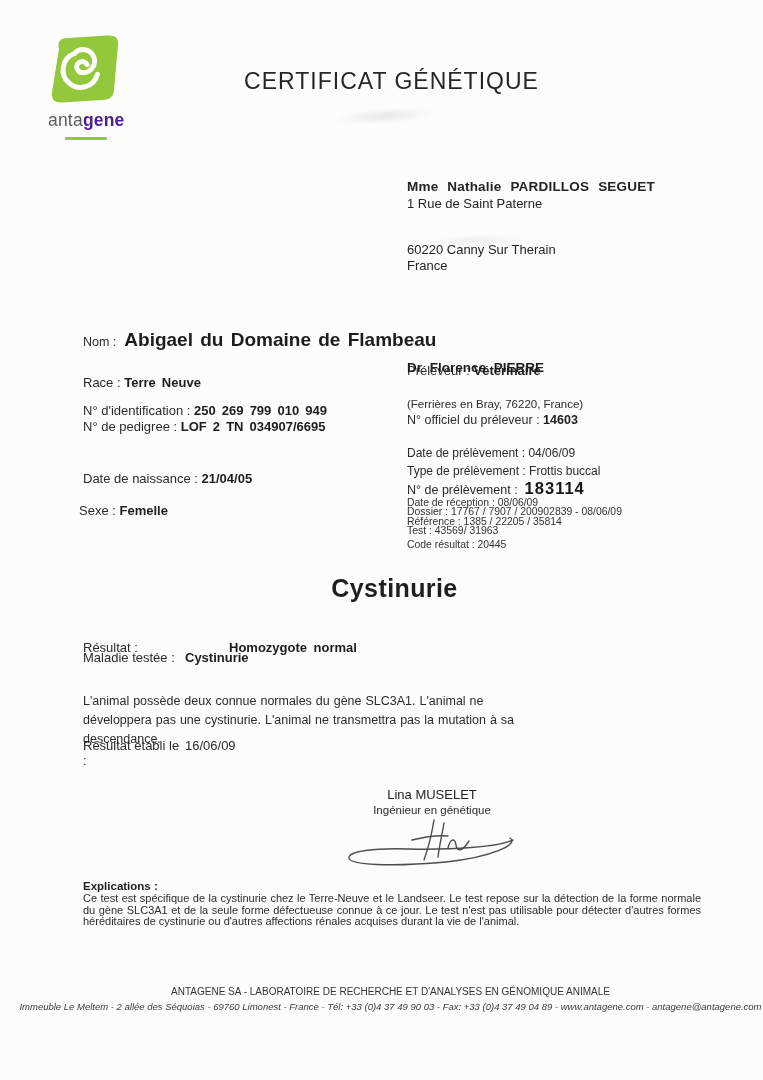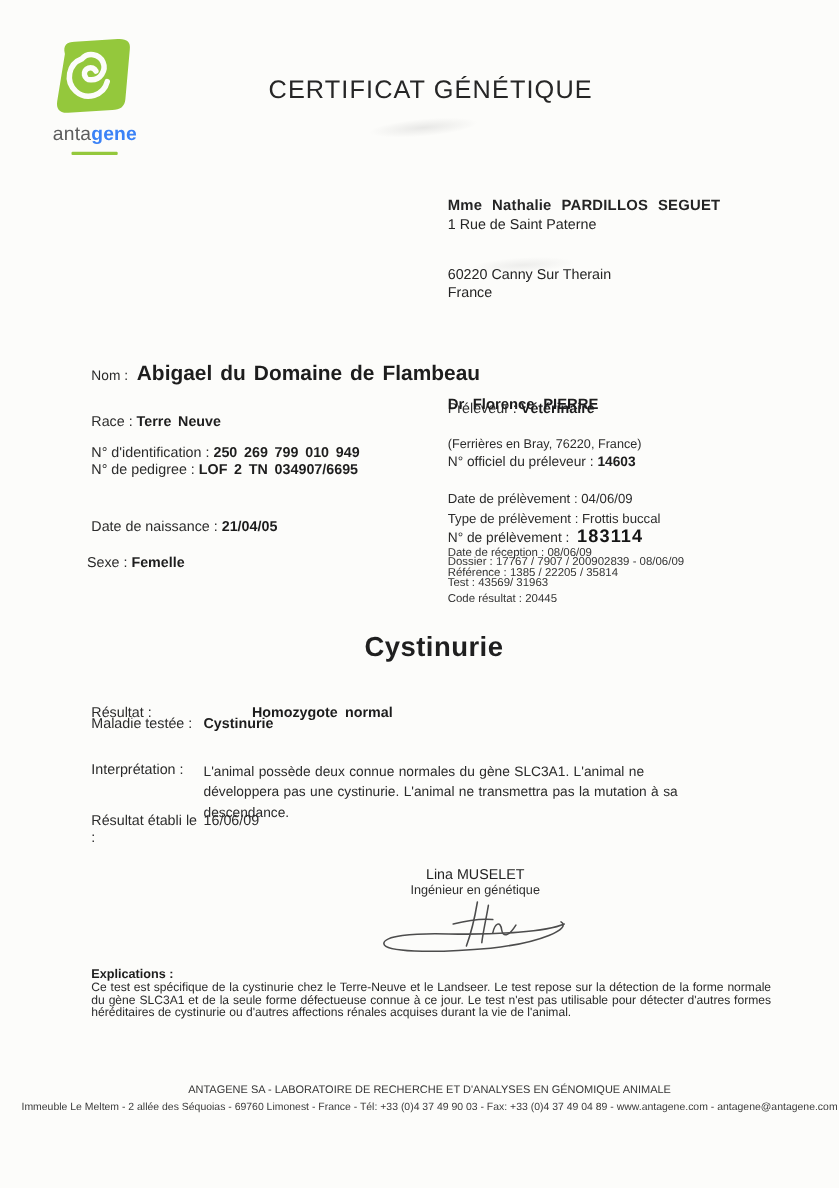--- a/index.html
+++ b/index.html
@@ -11,21 +11,21 @@
     font-family:"Liberation Sans","DejaVu Sans",sans-serif;
     color:#2b2b2b;
     overflow:hidden;
   }
   .abs{position:absolute;}
 
   
   .logo{left:47px;top:35px;width:100px;}
   .brand{margin-top:3px;font-size:17.5px;letter-spacing:.2px;margin-left:1px;white-space:nowrap;}
   .brand .anta{color:#5c5c5c;font-weight:400;}
-  .brand .gene{color:#3b82f6;font-weight:700;}
+  .brand .gene{color:#4c1d95;font-weight:700;}
   .brand-underline{width:42px;height:3px;background:#94c83c;margin:6px 0 0 18px;border-radius:1px;}
 
   
   .doc-title{left:0;top:68px;width:100%;text-align:center;text-indent:20px;
     font-size:23px;font-weight:400;letter-spacing:1px;color:#262626;white-space:nowrap;}
   .test-title{left:0;top:574px;width:100%;text-align:center;text-indent:26px;
     font-size:25px;font-weight:700;letter-spacing:.4px;color:#1f1f1f;}
 
   
   .smudge1{left:335px;top:108px;width:100px;height:16px;
@@ -91,21 +91,21 @@
   .sig-role{font-size:11.5px;margin-top:2px;color:#2e2e2e;}
   .sig-mark{margin-top:1px;margin-left:-6px;}
 
   
   .explications{left:83px;top:880px;width:618px;}
   .exp-head{font-size:11.5px;font-weight:700;color:#1d1d1d;}
   .exp-body{font-size:11px;line-height:11.6px;text-align:justify;color:#2c2c2c;margin-top:1px;}
 
   
   .foot1{left:0;top:986px;width:100%;text-align:center;text-indent:18px;font-size:10px;color:#333;white-space:nowrap;}
-  .foot2{left:0;top:1001px;width:100%;text-align:center;text-indent:18px;font-size:9.5px;color:#3a3a3a;white-space:nowrap;}
+  .foot2{left:0;top:1001px;width:100%;text-align:center;text-indent:18px;font-size:9.5px;color:#3a3a3a;white-space:nowrap;font-style:italic;}
 </style>
 </head>
 <body>
 
 <div class="page">
 
   <div class="abs logo">
     <svg width="74" height="68" viewBox="0 0 74 68">
       <path d="M 12 14 C 10 6 14 3 21 3 L 60 0.5 C 68 0 72 3 71 10 L 67 55 C 66.5 62 62 65 55 65 L 15 67.5 C 7 68 4 64 5 57 Z" fill="#94c83c"></path>
       <path d="M 41 30 a 5.5 5.5 0 1 0 -6.5 6.5 a 11.5 11.5 0 1 0 -3 -20.5 a 17.5 17.5 0 1 0 17 26" fill="none" stroke="#fcfcfa" stroke-width="5" stroke-linecap="round" transform="rotate(-15 39 33)"></path>
@@ -188,21 +188,20 @@
 
   <div class="abs res-row row-resultat">
     <span class="rl">Résultat :</span>
     <span class="rv">Homozygote normal</span>
   </div>
   <div class="abs res-row row-maladie">
     <span class="rl">Maladie testée :</span>
     <span class="rv">Cystinurie</span>
   </div>
   <div class="abs res-row row-interp">
-    <span class="rl">Interprétation :</span>
     <span class="rvtext">L'animal possède deux connue normales du gène SLC3A1. L'animal ne développera pas une cystinurie. L'animal ne transmettra pas la mutation à sa descendance.</span>
   </div>
   <div class="abs res-row row-etabli">
     <span class="rl">Résultat établi le :</span>
     <span class="rv">16/06/09</span>
   </div>
 
   <div class="abs signature">
     <div class="sig-name">Lina MUSELET</div>
     <div class="sig-role">Ingénieur en génétique</div>

